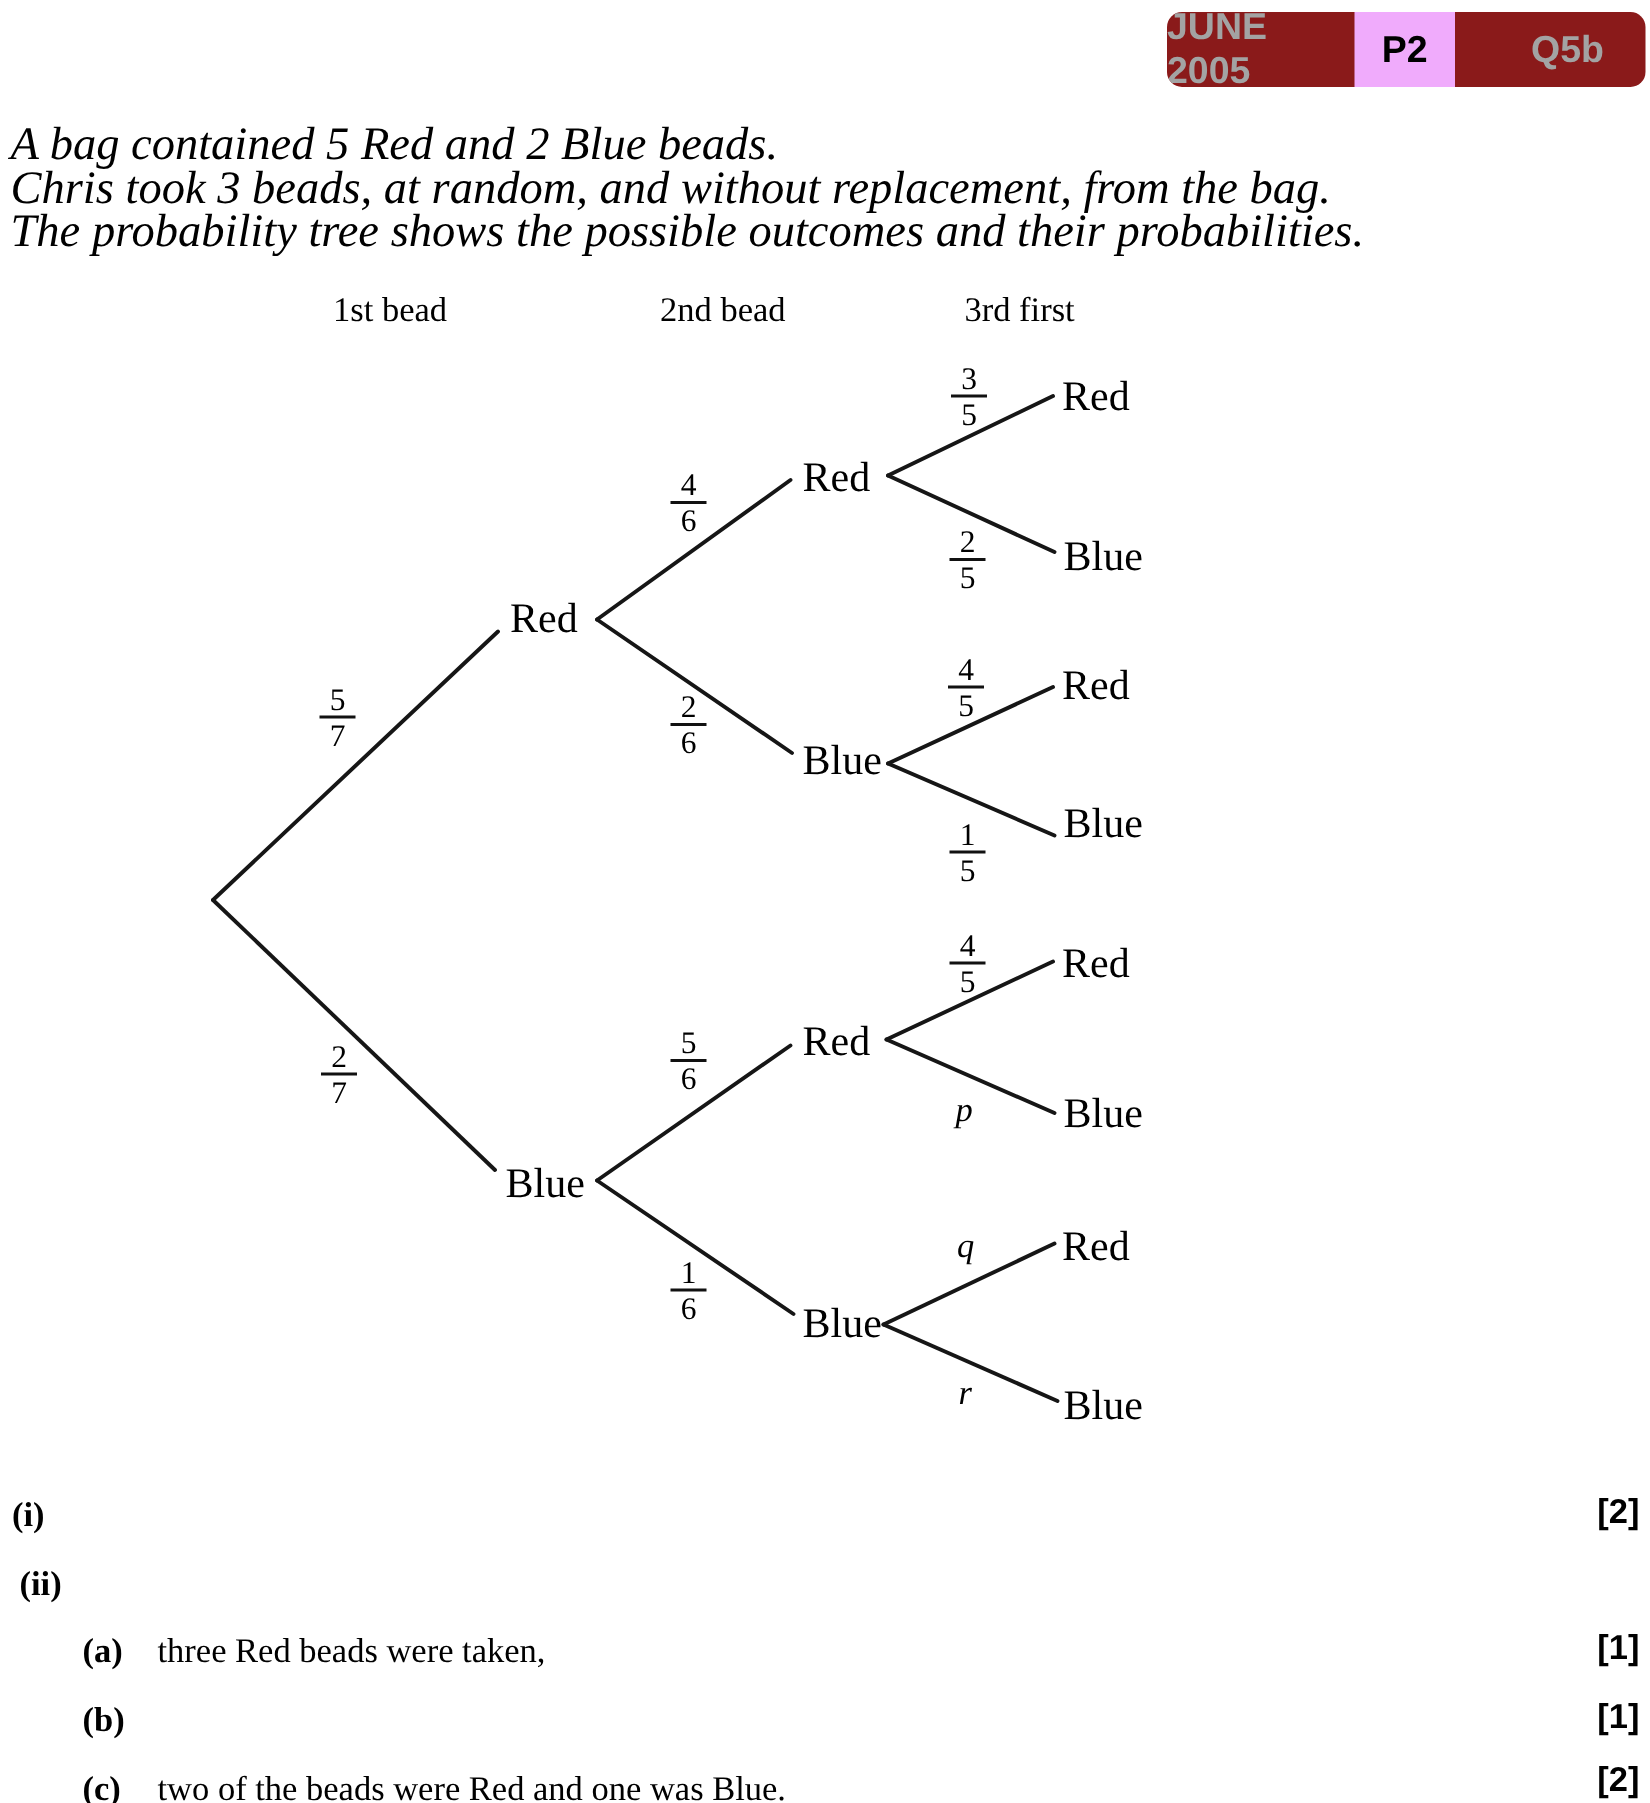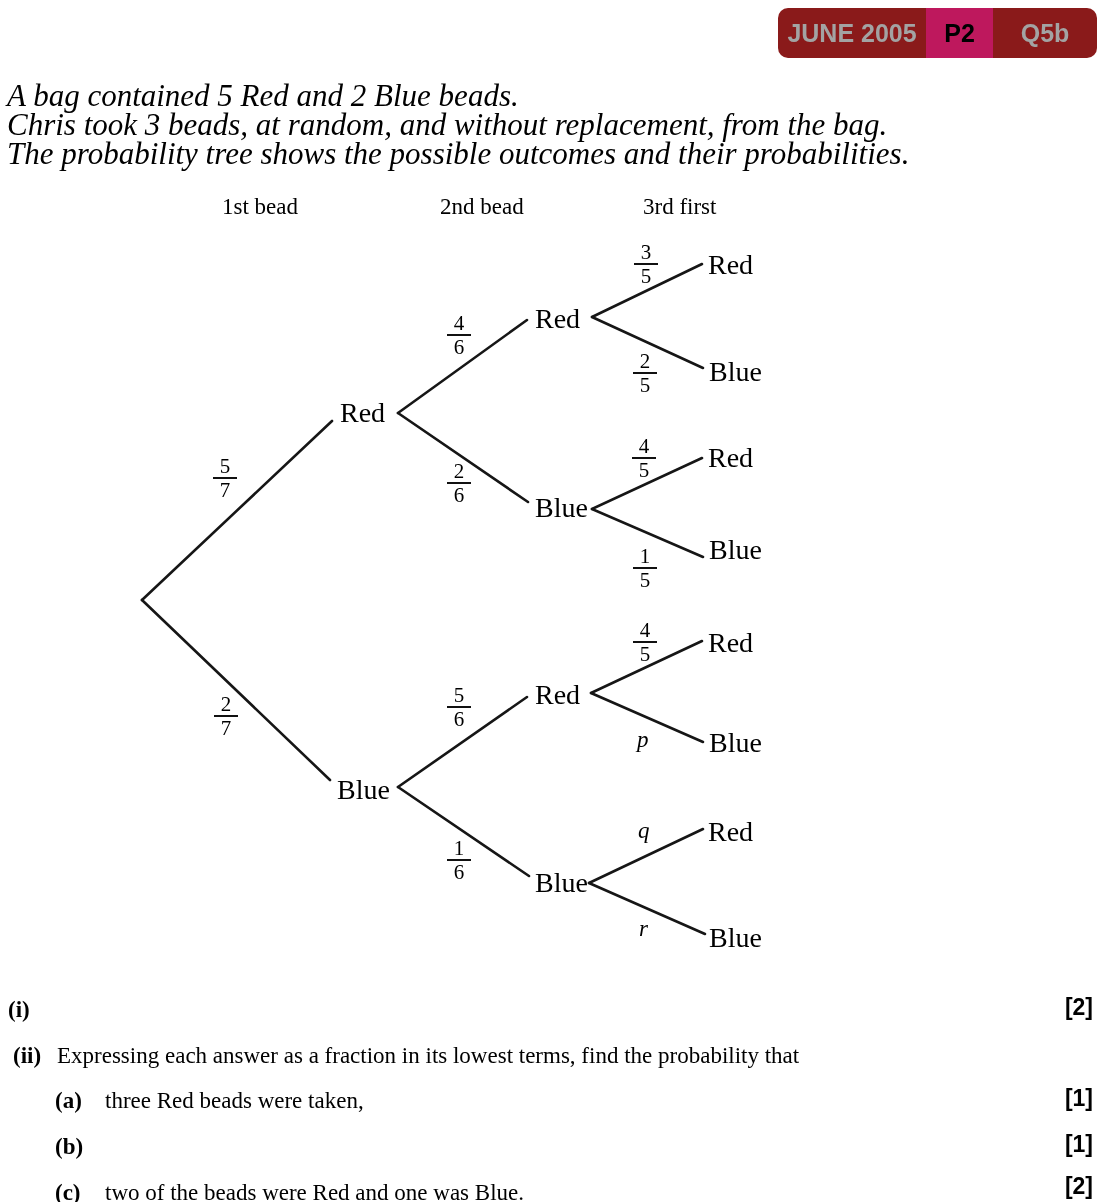--- a/index.html
+++ b/index.html
@@ -11,22 +11,22 @@
   
   .badge{
     position:absolute;left:778px;top:8px;width:319px;height:50px;
     background:#8a1a1a;border-radius:10px;display:flex;align-items:stretch;
     overflow:hidden;
     font-family:"Liberation Sans","DejaVu Sans",sans-serif;
     font-weight:bold;font-size:25px;
   }
   .badge .seg{display:flex;align-items:center;justify-content:center;color:#a3a3a3;}
   .badge .seg-exam{flex:1;}
-  .badge .seg-paper{width:67px;background:#be185d;color:#000;}
-  .badge .seg-q{width:104px;}
+  .badge .seg-paper{width:67px;background:#f0abfc;color:#000;}
+  .badge .seg-q{width:104px;margin-left:23px;}
   
   .intro{
     position:absolute;left:7px;top:81px;
     font-size:31px;line-height:29px;white-space:nowrap;font-style:italic;
   }
   
   .tree-header{
     position:absolute;font-size:23px;line-height:23px;white-space:nowrap;
   }
   svg.branches{position:absolute;left:0;top:0;pointer-events:none;}
@@ -154,21 +154,20 @@
 <span class="var" style="left:638px;top:819px">q</span>
 <span class="var" style="left:639px;top:917px">r</span>
 
 <div class="qrow" style="top:995px">
   <span class="qlabel" style="left:8px">(i)</span>
   <span class="qmark">[2]</span>
 </div>
 
 <div class="qrow" style="top:1041px">
   <span class="qlabel" style="left:13px">(ii)</span>
-  <span class="qtext" style="left:57px">Expressing each answer as a fraction in its lowest terms, find the probability that</span>
 </div>
 
 <div class="qrow" style="top:1086px">
   <span class="qlabel" style="left:55px">(a)</span>
   <span class="qtext" style="left:105px">three Red beads were taken,</span>
   <span class="qmark">[1]</span>
 </div>
 
 <div class="qrow" style="top:1132px">
   <span class="qlabel" style="left:55px">(b)</span>

